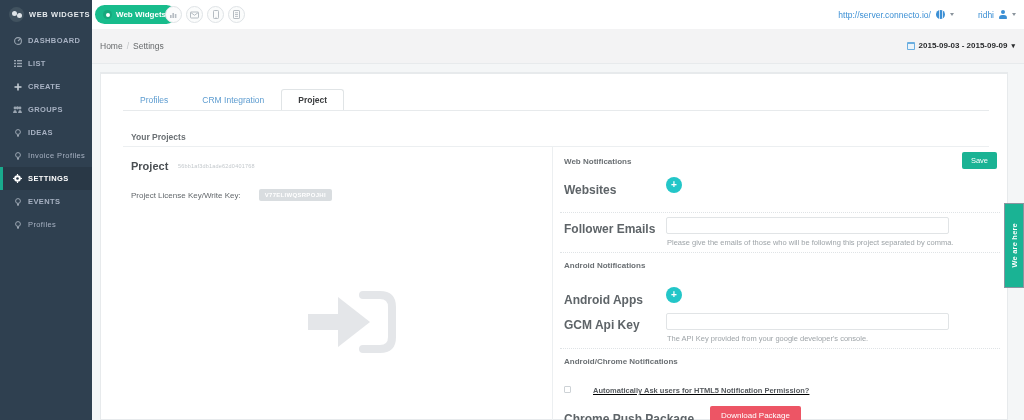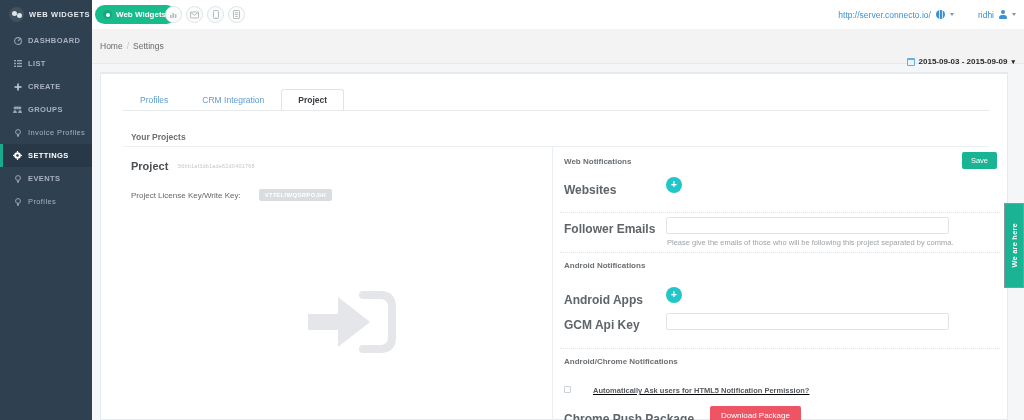--- a/index.html
+++ b/index.html
@@ -64,21 +64,21 @@
   .side-item.active::before { content: ""; position: absolute; left: 0; top: 0; width: 3px; height: 23px; background: #19aa8d; }
   .side-ico { width: 9px; display: flex; justify-content: center; flex: 0 0 auto; }
 
   
   .crumbbar { position: absolute; left: 92px; top: 29px; width: 932px; height: 35px; background: #f3f3f4; border-bottom: 1px solid #e7eaec; }
   .crumbs { position: absolute; left: 8px; top: 12px; font-size: 8.5px; color: #676a6c; display: flex; gap: 4px; }
   .crumb-home { color: #676a6c; }
   .crumb-sep { color: #c3c6c8; }
   .crumb-cur { color: #676a6c; }
   .daterange {
-    position: absolute; right: 9px; top: 28px; font-size: 8px; font-weight: bold; color: #2a2c2e;
+    position: absolute; right: 9px; top: 12px; font-size: 8px; font-weight: bold; color: #2a2c2e;
     display: flex; align-items: center; gap: 4px;
   }
   .cal { width: 8px; height: 8px; border-radius: 1px; background: #6aaee0; position: relative; }
   .cal::after { content: ""; position: absolute; left: 1px; top: 2.5px; width: 6px; height: 4.5px; background: #eaf3fa; }
 
   
   .page { position: absolute; left: 92px; top: 64px; width: 932px; height: 356px; }
   .card {
     position: absolute; left: 8px; top: 8px; width: 908px; height: 348px;
     background: #ffffff; border: 1px solid #e7eaec; border-top: 2px solid #e7eaec;
@@ -242,20 +242,29 @@
             <circle cx="2" cy="2" r="1.4" fill="#9aa5b1"></circle>
             <circle cx="7" cy="2" r="1.4" fill="#9aa5b1"></circle>
             <circle cx="4.5" cy="1.8" r="1.6" fill="#9aa5b1"></circle>
             <path d="M0 7 Q0.5 4 2 4 Q3.5 4 4 7 Z" fill="#9aa5b1"></path>
             <path d="M5 7 Q5.5 4 7 4 Q8.5 4 9 7 Z" fill="#9aa5b1"></path>
           </svg>
       </span>
       <span>GROUPS</span>
     </div>
 
+    <div class="side-item upper">
+      <span class="side-ico">
+        <svg width="6" height="8" viewBox="0 0 6 8">
+            <circle cx="3" cy="3" r="2.4" fill="none" stroke="#9aa5b1" stroke-width="1"></circle>
+            <rect x="2" y="5.6" width="2" height="2" fill="#9aa5b1"></rect>
+          </svg>
+      </span>
+      <span>IDEAS</span>
+    </div>
 
     <div class="side-item">
       <span class="side-ico">
         <svg width="6" height="8" viewBox="0 0 6 8">
             <circle cx="3" cy="3" r="2.4" fill="none" stroke="#9aa5b1" stroke-width="1"></circle>
             <rect x="2" y="5.6" width="2" height="2" fill="#9aa5b1"></rect>
           </svg>
       </span>
       <span>Invoice Profiles</span>
     </div>
@@ -360,20 +369,21 @@
 
         <div class="dotted" style="left:6px;top:105px;width:440px;"></div>
 
         <div style="position:absolute;left:10px;top:114px;" class="sec-head">Android Notifications</div>
 
         <div style="position:absolute;left:10px;top:146px;" class="fieldlabel">Android Apps</div>
         <div class="plusbtn" style="position:absolute;left:112px;top:140px;">+</div>
 
         <div style="position:absolute;left:10px;top:171px;" class="fieldlabel">GCM Api Key</div>
         <input class="txtinput" style="position: absolute; left: 112px; top: 166px; width: 283px;" value="">
+        <div class="helptext" style="position:absolute;left:113px;top:187px;">The API Key provided from your google developer's console.</div>
 
         <div class="dotted" style="left:6px;top:201px;width:440px;"></div>
 
         <div style="position:absolute;left:10px;top:210px;" class="sec-head">Android/Chrome Notifications</div>
 
         <div style="position:absolute;left:10px;top:239px;display:flex;align-items:flex-start;gap:22px;text-decoration:underline;">
           <span class="chk"></span>
           <span class="chklabel">Automatically Ask users for HTML5 Notification Permission?</span>
         </div>
 

